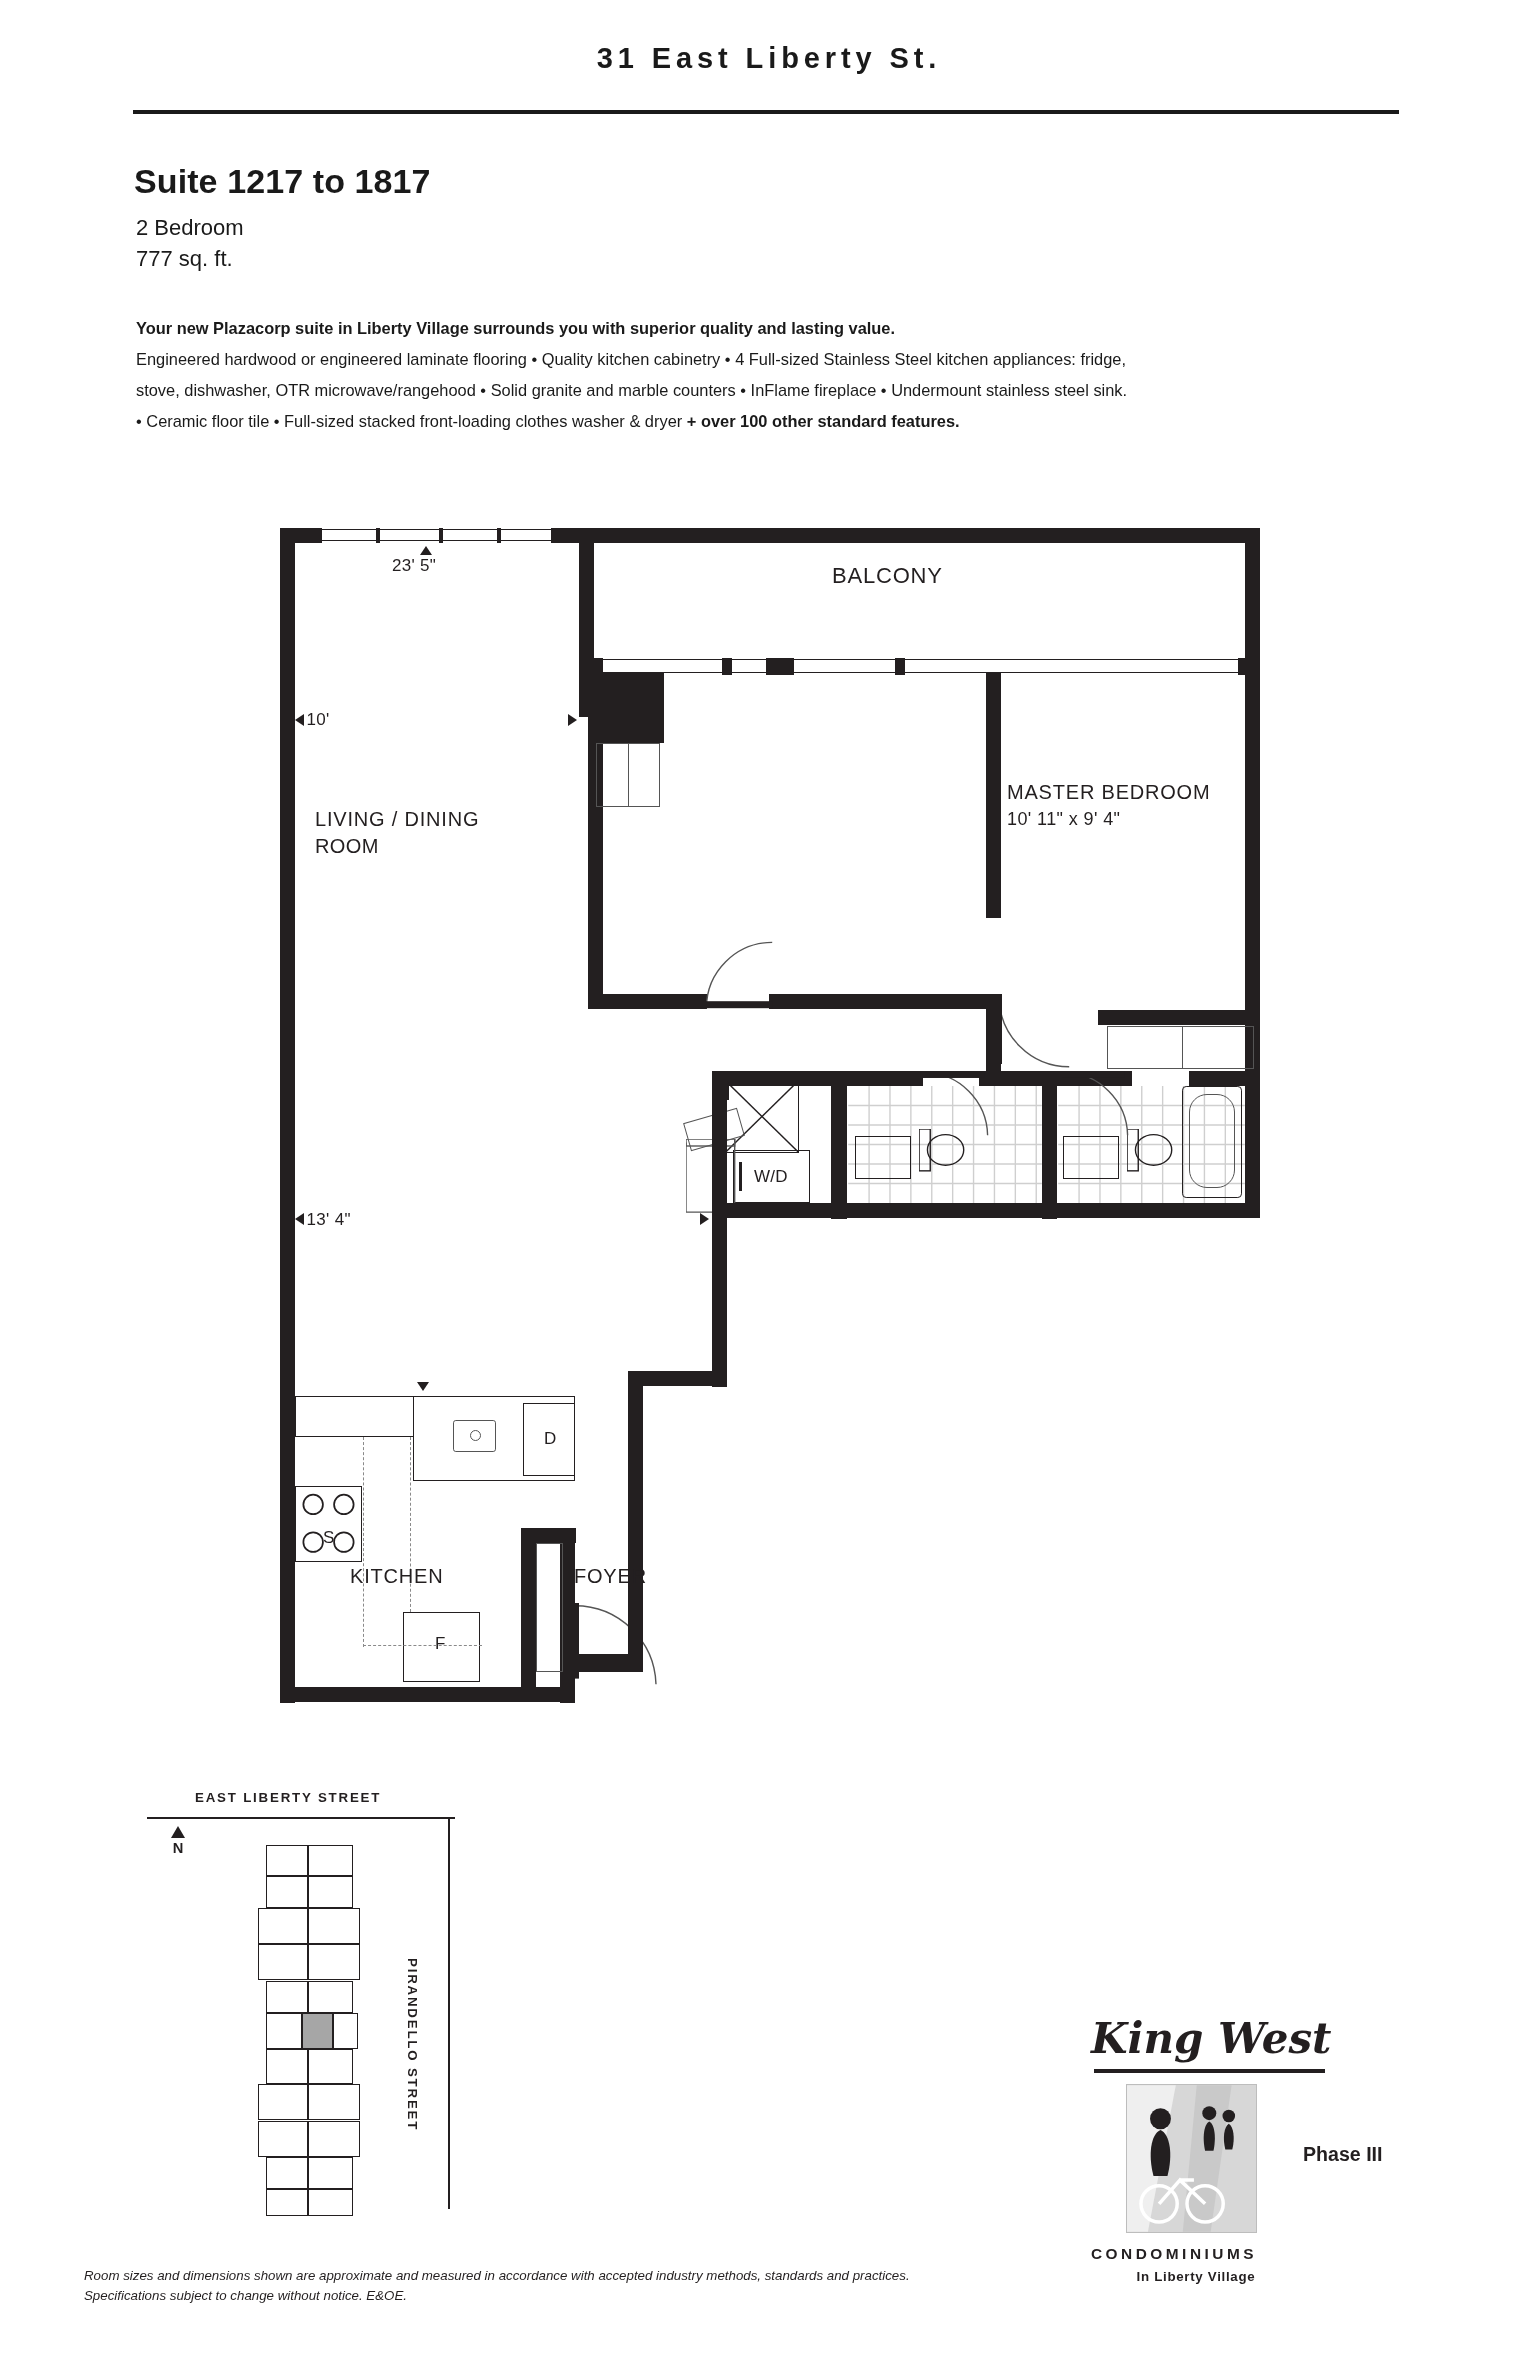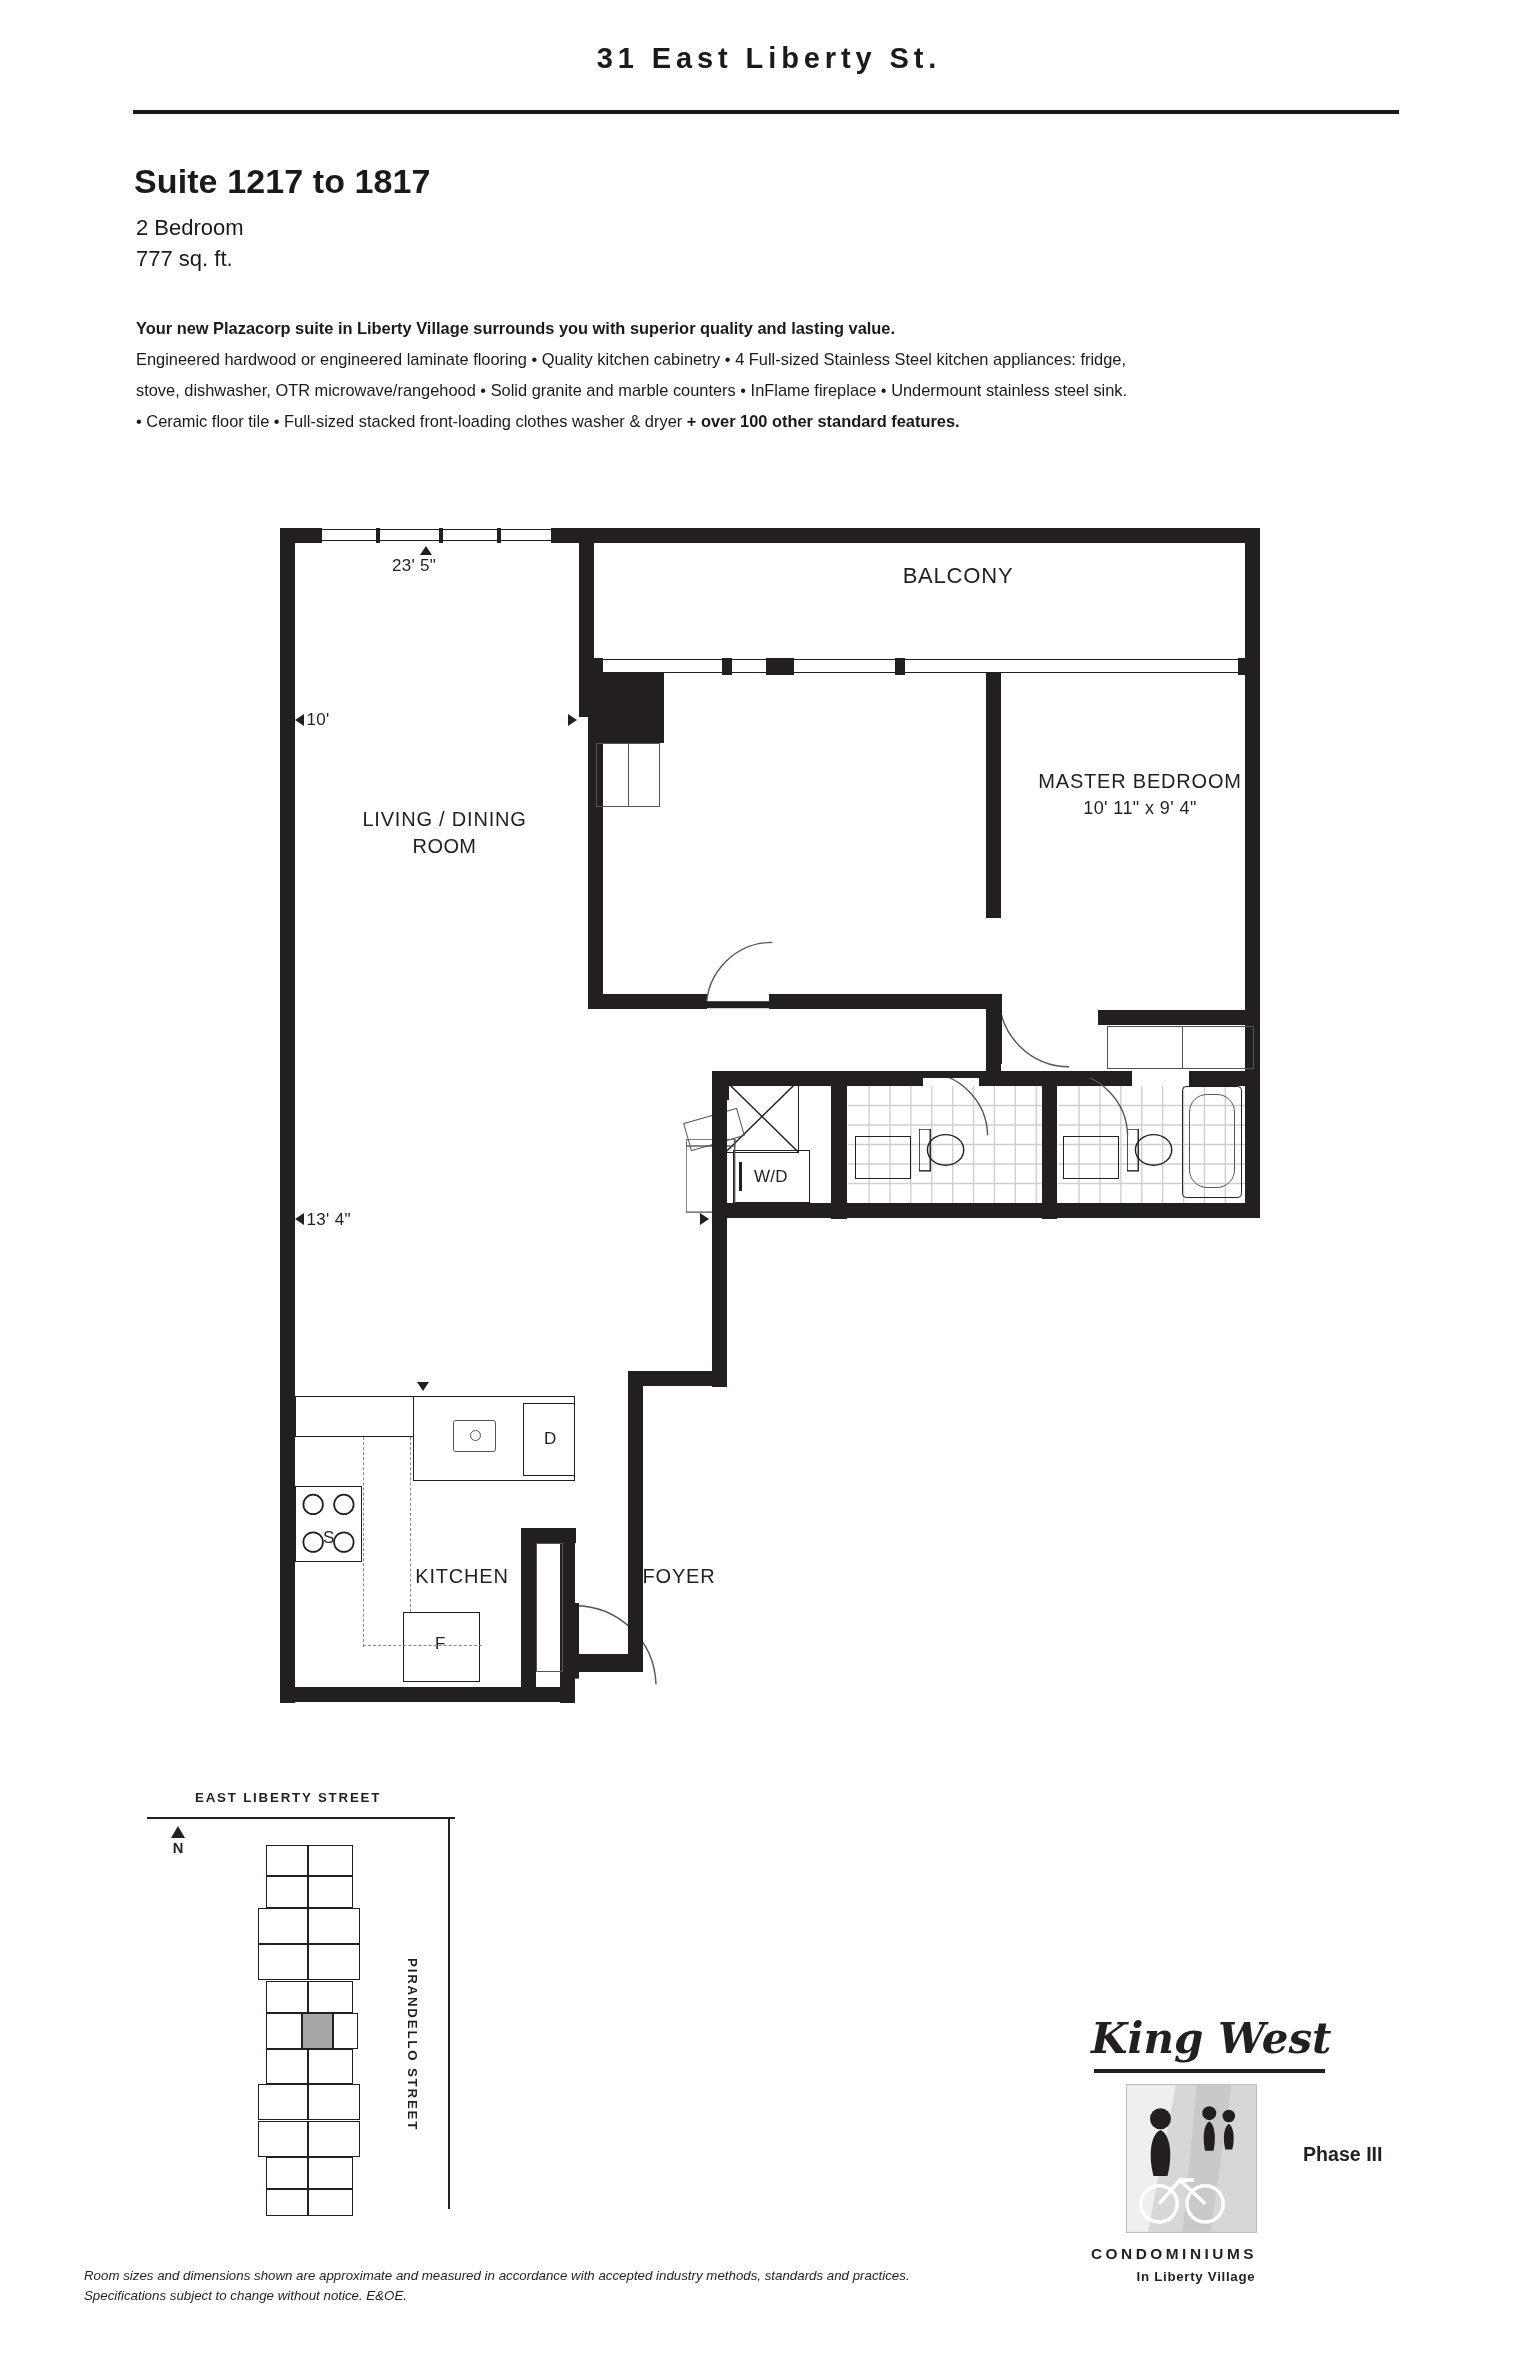--- a/index.html
+++ b/index.html
@@ -75,21 +75,21 @@
   
   .plan {
     position: absolute;
     left: 280px; top: 521px;
     width: 1119px;
     height: 1189px;
   }
   .wall { position: absolute; background: #231f20; }
   .room-label {
     position: absolute;
-    text-align: center;
+    text-align: left;
     font-size: 20px;
     letter-spacing: 0.8px;
     color: #231f20;
     line-height: 26.6px;
   }
   .room-label .dim {
     display: block;
     font-size: 18px;
     letter-spacing: 0.4px;
   }
@@ -478,21 +478,21 @@
     <div class="hair" style="left:123px; top:1091px; width:77px; height:70px; background:#fff;"></div>
     <div class="appliance-letter" style="left:155px; top:1113px;">F</div>
 
     <div class="dash" style="left:83px; top:916px; height:210px;"></div>
     <div class="dash-h" style="left:83px; top:1124px; width:119px;"></div>
     <div class="dash" style="left:130px; top:916px; height:175px;"></div>
 
     <div class="room-label" style="left:552px; top:42px; width:252px; font-size:22px;">
       <span>BALCONY</span>
     </div>
-    <div class="room-label" style="left:727px; top:247px; width:266px;">
+    <div class="room-label" style="left:727px; top:258px; width:266px;">
       <span>MASTER BEDROOM</span>
       <span class="dim">10' 11" x 9' 4"</span>
     </div>
     <div class="room-label" style="left:35px; top:285px; width:259px;">
       <span>LIVING / DINING</span>
       <span class="dim" style="font-size:20px;">ROOM</span>
     </div>
     <div class="room-label" style="left:70px; top:1042px; width:224px;">
       <span>KITCHEN</span>
     </div>

